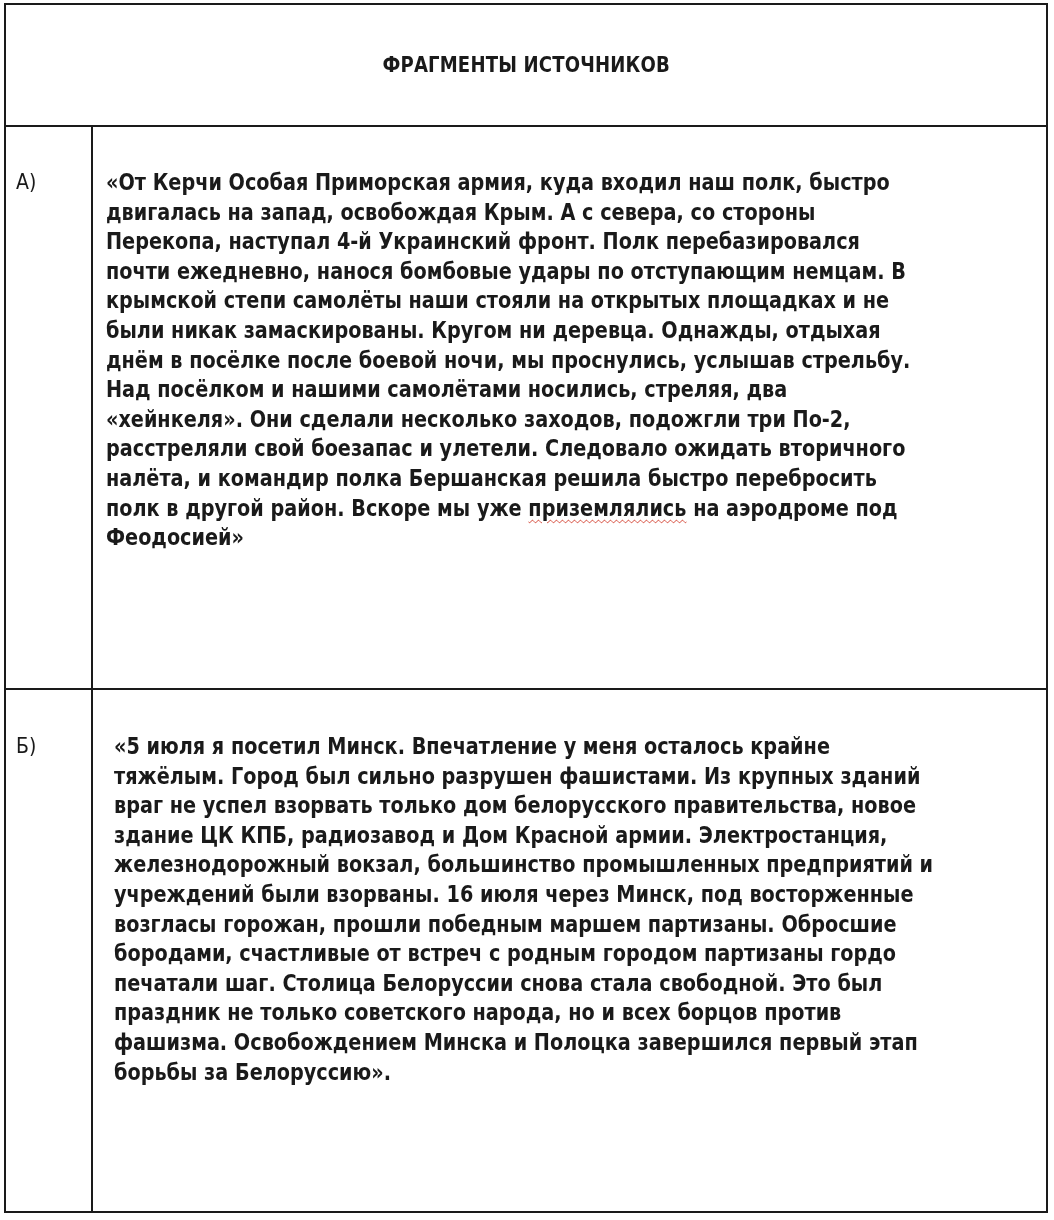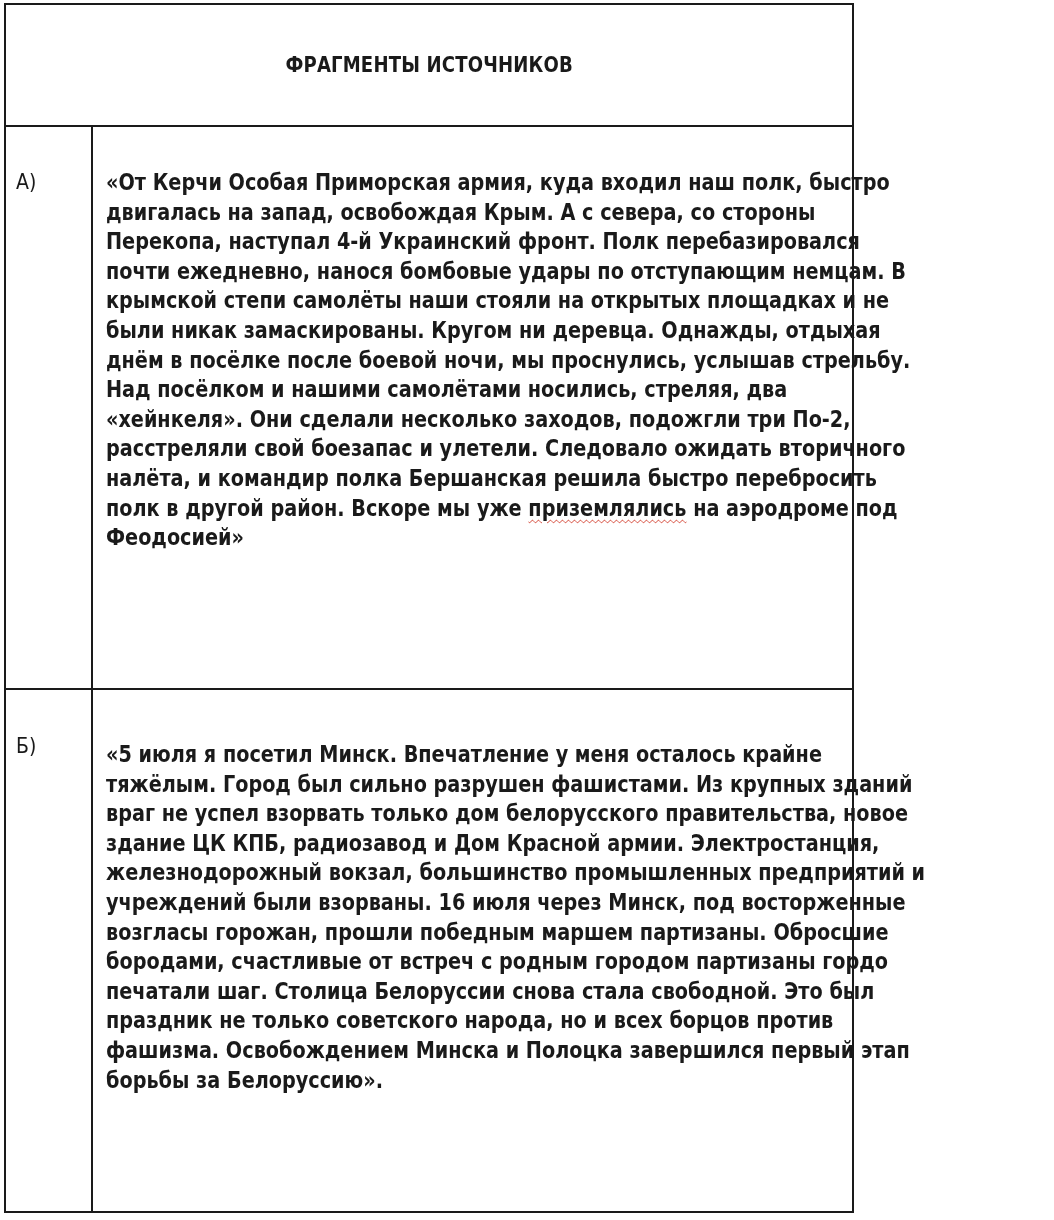--- a/index.html
+++ b/index.html
@@ -12,21 +12,21 @@
     height: 1220px;
     position: relative;
     overflow: hidden;
     font-family: "DejaVu Sans", sans-serif;
     color: #1a1a1a;
   }
   .sheet {
     position: absolute;
     left: 4px;
     top: 3px;
-    width: 850px;
+    width: 1044px;
     height: 1210px;
     border: 2px solid #1a1a1a;
     box-sizing: border-box;
   }
   .title-row {
     position: absolute;
     left: 0;
     top: 0;
     right: 0;
     height: 120px;
@@ -74,21 +74,21 @@
   .row-a .label { top: 44px; }
   .row-b .label { top: 45px; }
   .text-col {
     position: absolute;
     left: 100px;
     right: 10px;
     top: 0;
     font-weight: bold;
   }
   .row-a .text-col { top: 43px; }
-  .row-b .text-col { top: 52px; }
+  .row-b .text-col { top: 44px; margin-left: 8px; }
   .line {
     display: block;
     white-space: nowrap;
     font-size: 22.5px;
     line-height: 29.6px;
     height: 29.6px;
     transform-origin: left center;
     transform: scaleX(0.855);
   }
   .squiggle {

